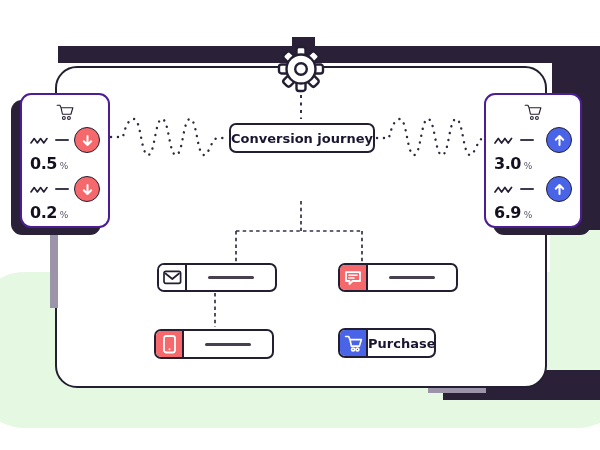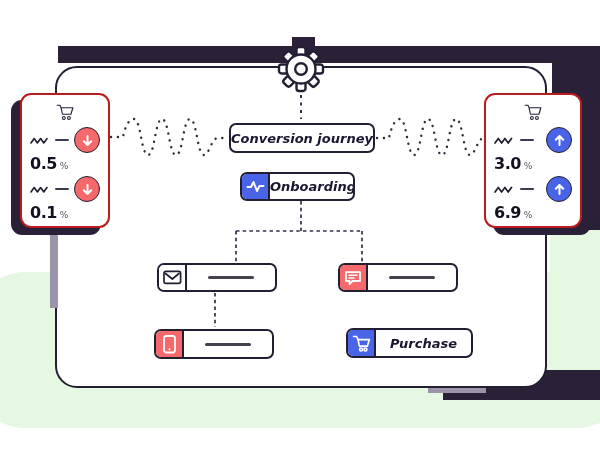--- a/index.html
+++ b/index.html
@@ -26,37 +26,37 @@
            background:#fff; border:2px solid #241e33; border-radius:22px; z-index:2; }
 
   .lines { position:absolute; left:0; top:0; z-index:4; }
 
   
   .gear { position:absolute; left:277px; top:45px; width:48px; height:48px; z-index:6; }
 
   
   .node { position:absolute; background:#fff; border:2px solid #241e33; border-radius:7px;
           display:flex; align-items:center; z-index:5; overflow:hidden; }
-  .node-label { flex:1; text-align:center; font-size:13px; font-weight:bold; color:#1a1530;font-style:italic; }
+  .node-label { flex:1; text-align:center; font-size:13px; font-weight:bold; color:#1a1530; }
   .node-icon { width:28px; align-self:stretch; display:flex; align-items:center; justify-content:center;
                border-right:2px solid #241e33; flex:none; }
   .ic-blue { background:#4a64e8; }
   .ic-red  { background:#f5696c; }
   .ic-white{ background:#fff; }
   .dash-line { height:3px; border-radius:2px; background:#46404f; width:46px; margin:0 auto; }
 
   .journey { left:229px; top:123px; width:146px; height:30px; justify-content:center; }
   .onboarding { left:240px; top:172px; width:115px; height:29px; }
   .email-node { left:157px; top:263px; width:120px; height:29px; }
   .chat-node  { left:338px; top:263px; width:120px; height:29px; }
   .phone-node { left:154px; top:329px; width:120px; height:30px; }
-  .purchase-node { left:346px; top:328px; width:127px; height:30px;align-items:center; }
-
-  
-  .card { position:absolute; top:93px; height:135px; background:#fff; border:2px solid #b91c1c;
+  .purchase-node { left:338px; top:328px; width:98px; height:30px;align-items:center; }
+
+  
+  .card { position:absolute; top:93px; height:135px; background:#fff; border:2px solid #4c1d95;
           border-radius:11px; z-index:6; display:flex; flex-direction:column; align-items:flex-start;
           padding:7px 8px 4px; }
   .card-left  { left:20px;  width:90px; box-shadow:-9px 7px 0 #2a2138; }
   .card-right { left:484px; width:98px; box-shadow: 9px 7px 0 #2a2138; }
   .card-cart { margin:1px auto 3px; }
   .metric { width:100%; }
   .metric-row { display:flex; align-items:center; gap:5px; margin-top:3px; }
   .badge { width:26px; height:26px; border-radius:50%; border:1.5px solid #241e33; flex:none;
            display:flex; align-items:center; justify-content:center; margin-left:auto; }
   .badge-red  { background:#f5696c; }
@@ -103,28 +103,20 @@
         <circle cx="24" cy="24" r="14.5"></circle>
         <circle cx="24" cy="24" r="5.8"></circle>
       </g>
     </svg>
   </div>
 
   <div class="node journey">
     <span class="node-label">Conversion journey</span>
   </div>
 
-  <div class="node onboarding">
-    <span class="node-icon ic-blue">
-      <svg width="19" height="13" viewBox="0 0 19 13">
-          <path d="M1.5 7 H5 L7.5 2 L11 11 L13.5 6 H17.5" fill="none" stroke="#fff" stroke-width="2" stroke-linecap="round" stroke-linejoin="round"></path>
-        </svg>
-    </span>
-    <span class="node-label">Onboarding</span>
-  </div>
 
   <div class="node email-node">
     <span class="node-icon ic-white">
       <svg width="19" height="15" viewBox="0 0 19 15">
         <rect x="1" y="1.4" width="16.6" height="12" rx="1.8" fill="#fff" stroke="#241e33" stroke-width="1.7"></rect>
         <path d="M2.5 3.5 L9.3 9 L16 3.5" fill="none" stroke="#241e33" stroke-width="1.7" stroke-linecap="round" stroke-linejoin="round"></path>
       </svg>
     </span>
     <span class="node-label">
         <span class="dash-line" style="display:block;"></span>
@@ -199,21 +191,21 @@
             <path d="M1 7 L4.3 2.5 L7.6 7 L10.9 2.5 L14.2 7 L17.5 2.5" fill="none" stroke="#241e33" stroke-width="1.7" stroke-linecap="round" stroke-linejoin="round"></path>
           </svg>
         <span style="width:14px;height:2.5px;background:#3f3950;border-radius:2px;"></span>
         <span class="badge badge-red">
           <svg width="13" height="13" viewBox="0 0 13 13">
               <path d="M6.5 2 V11 M2.8 7.2 L6.5 11 L10.2 7.2" fill="none" stroke="#fff" stroke-width="2" stroke-linecap="round" stroke-linejoin="round"></path>
             </svg>
         </span>
       </div>
       <div class="metric-val">
-        <span class="val">0.1</span>
+        <span class="val">0.2</span>
         <span class="unit">%</span>
       </div>
     </div>
   </div>
 
   <div class="card card-right">
     <svg class="card-cart" width="38" height="31" viewBox="0 0 38 32">
       <g fill="none" stroke="#241e33" stroke-width="2" stroke-linecap="round" stroke-linejoin="round">
         <path d="M5 4 H10 L12 8.5 M12 8.5 H33 L29.5 20 H14.5 L12 8.5 Z"></path>
         <circle cx="17" cy="26.5" r="2.5"></circle>

